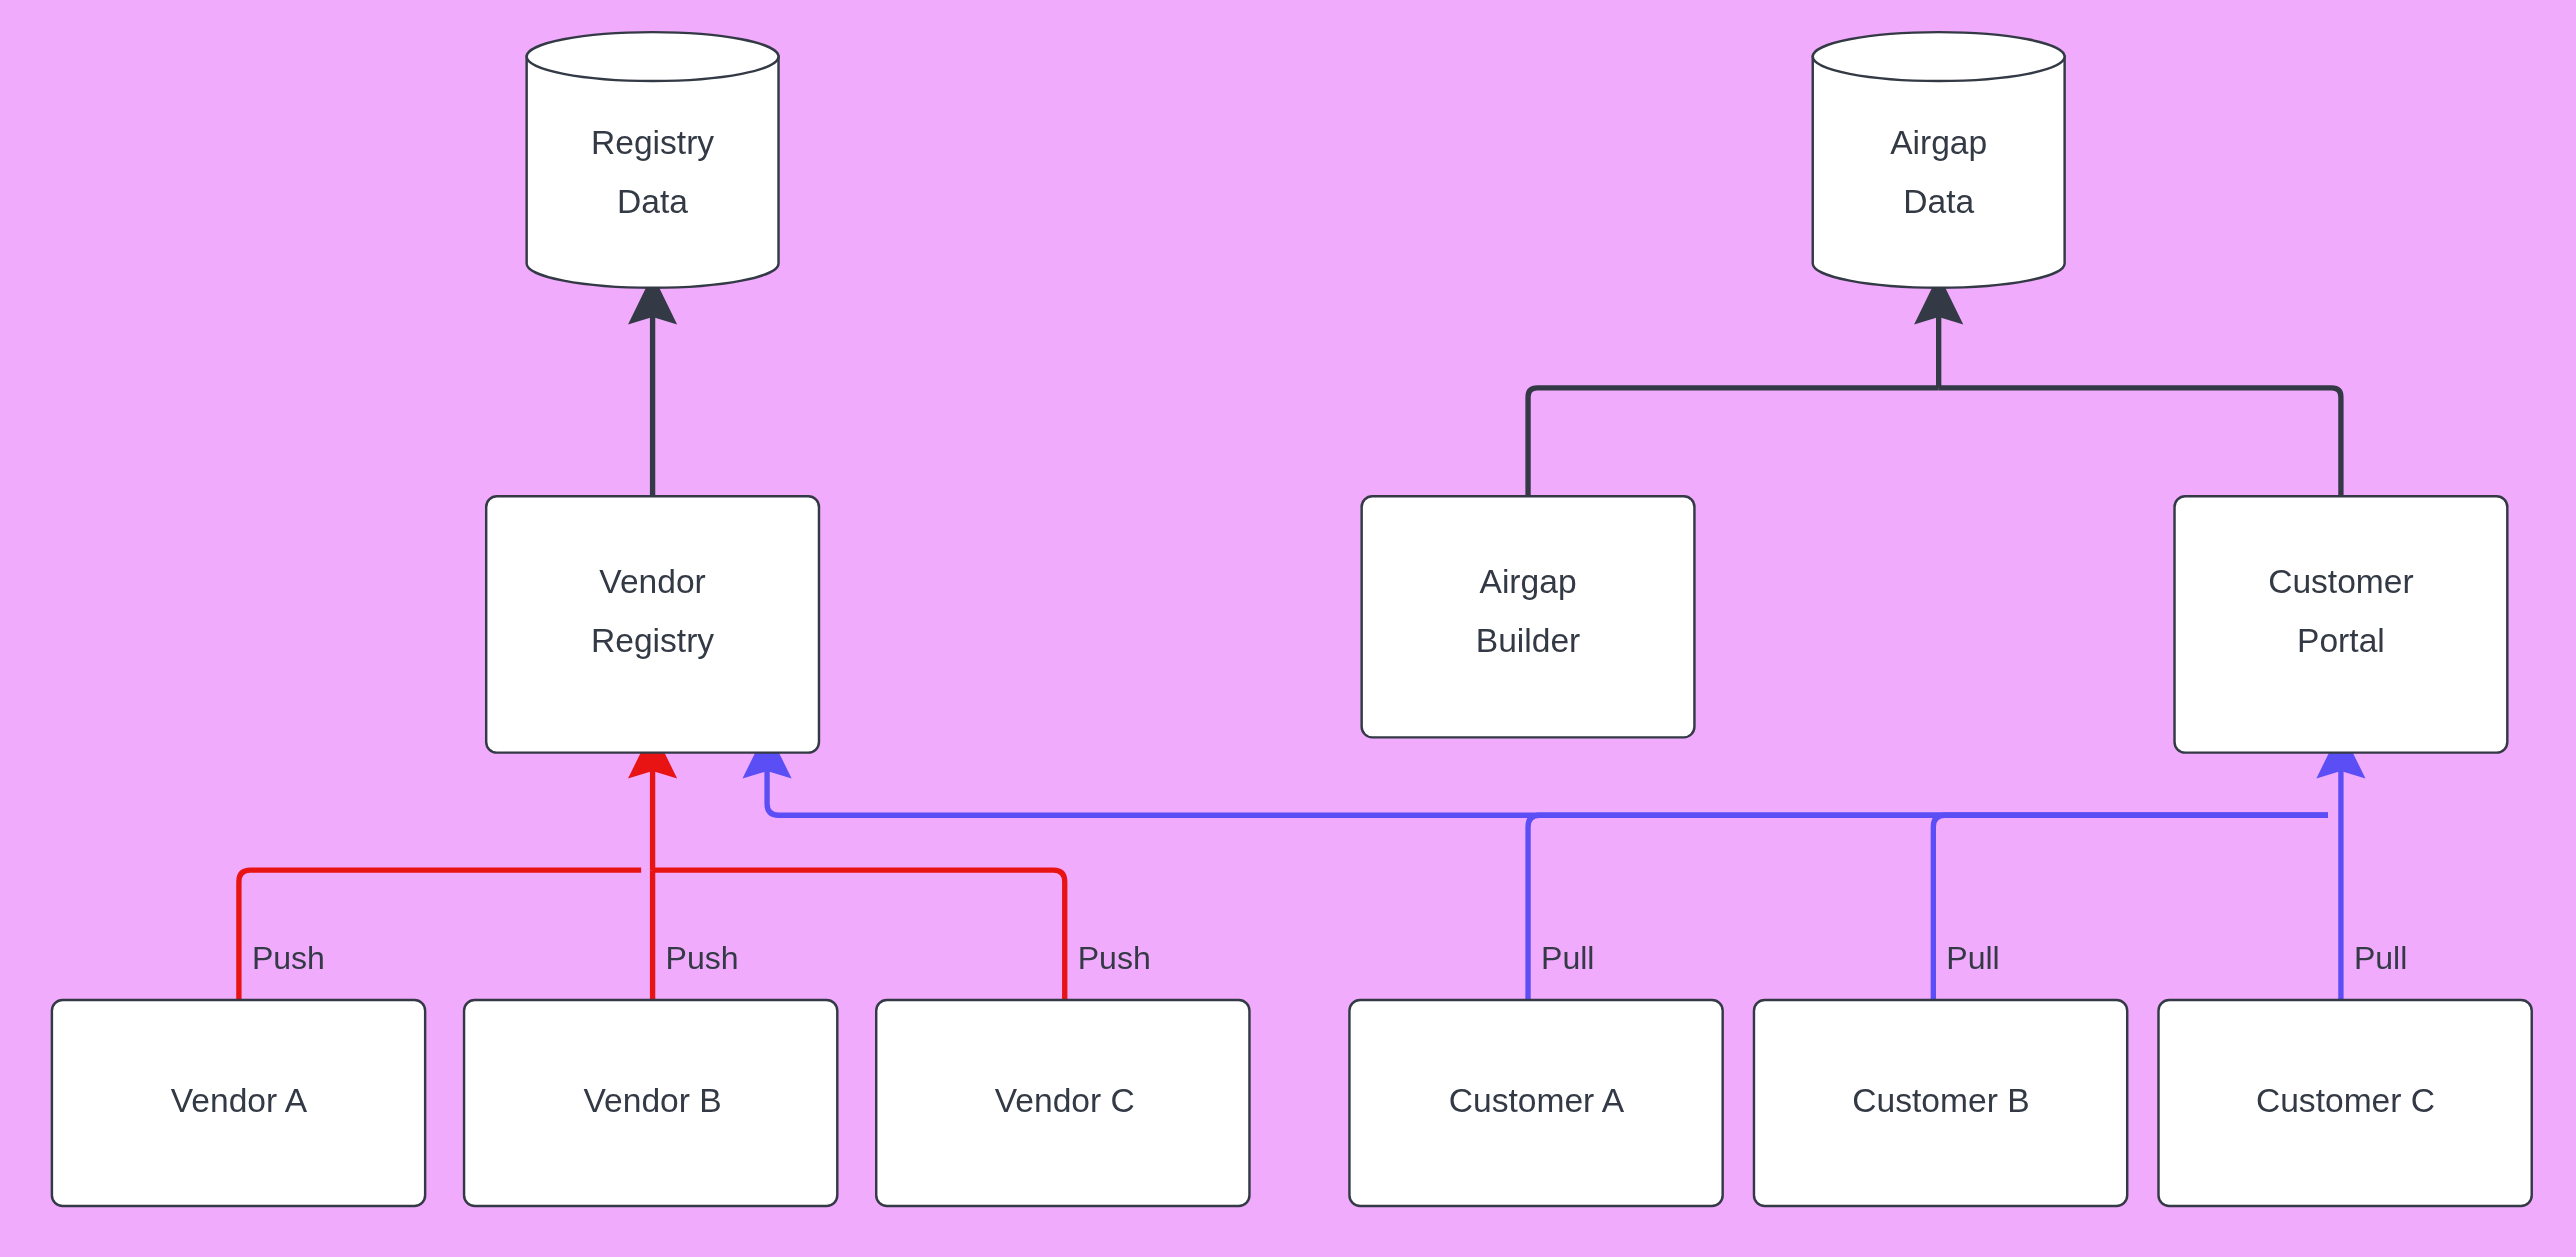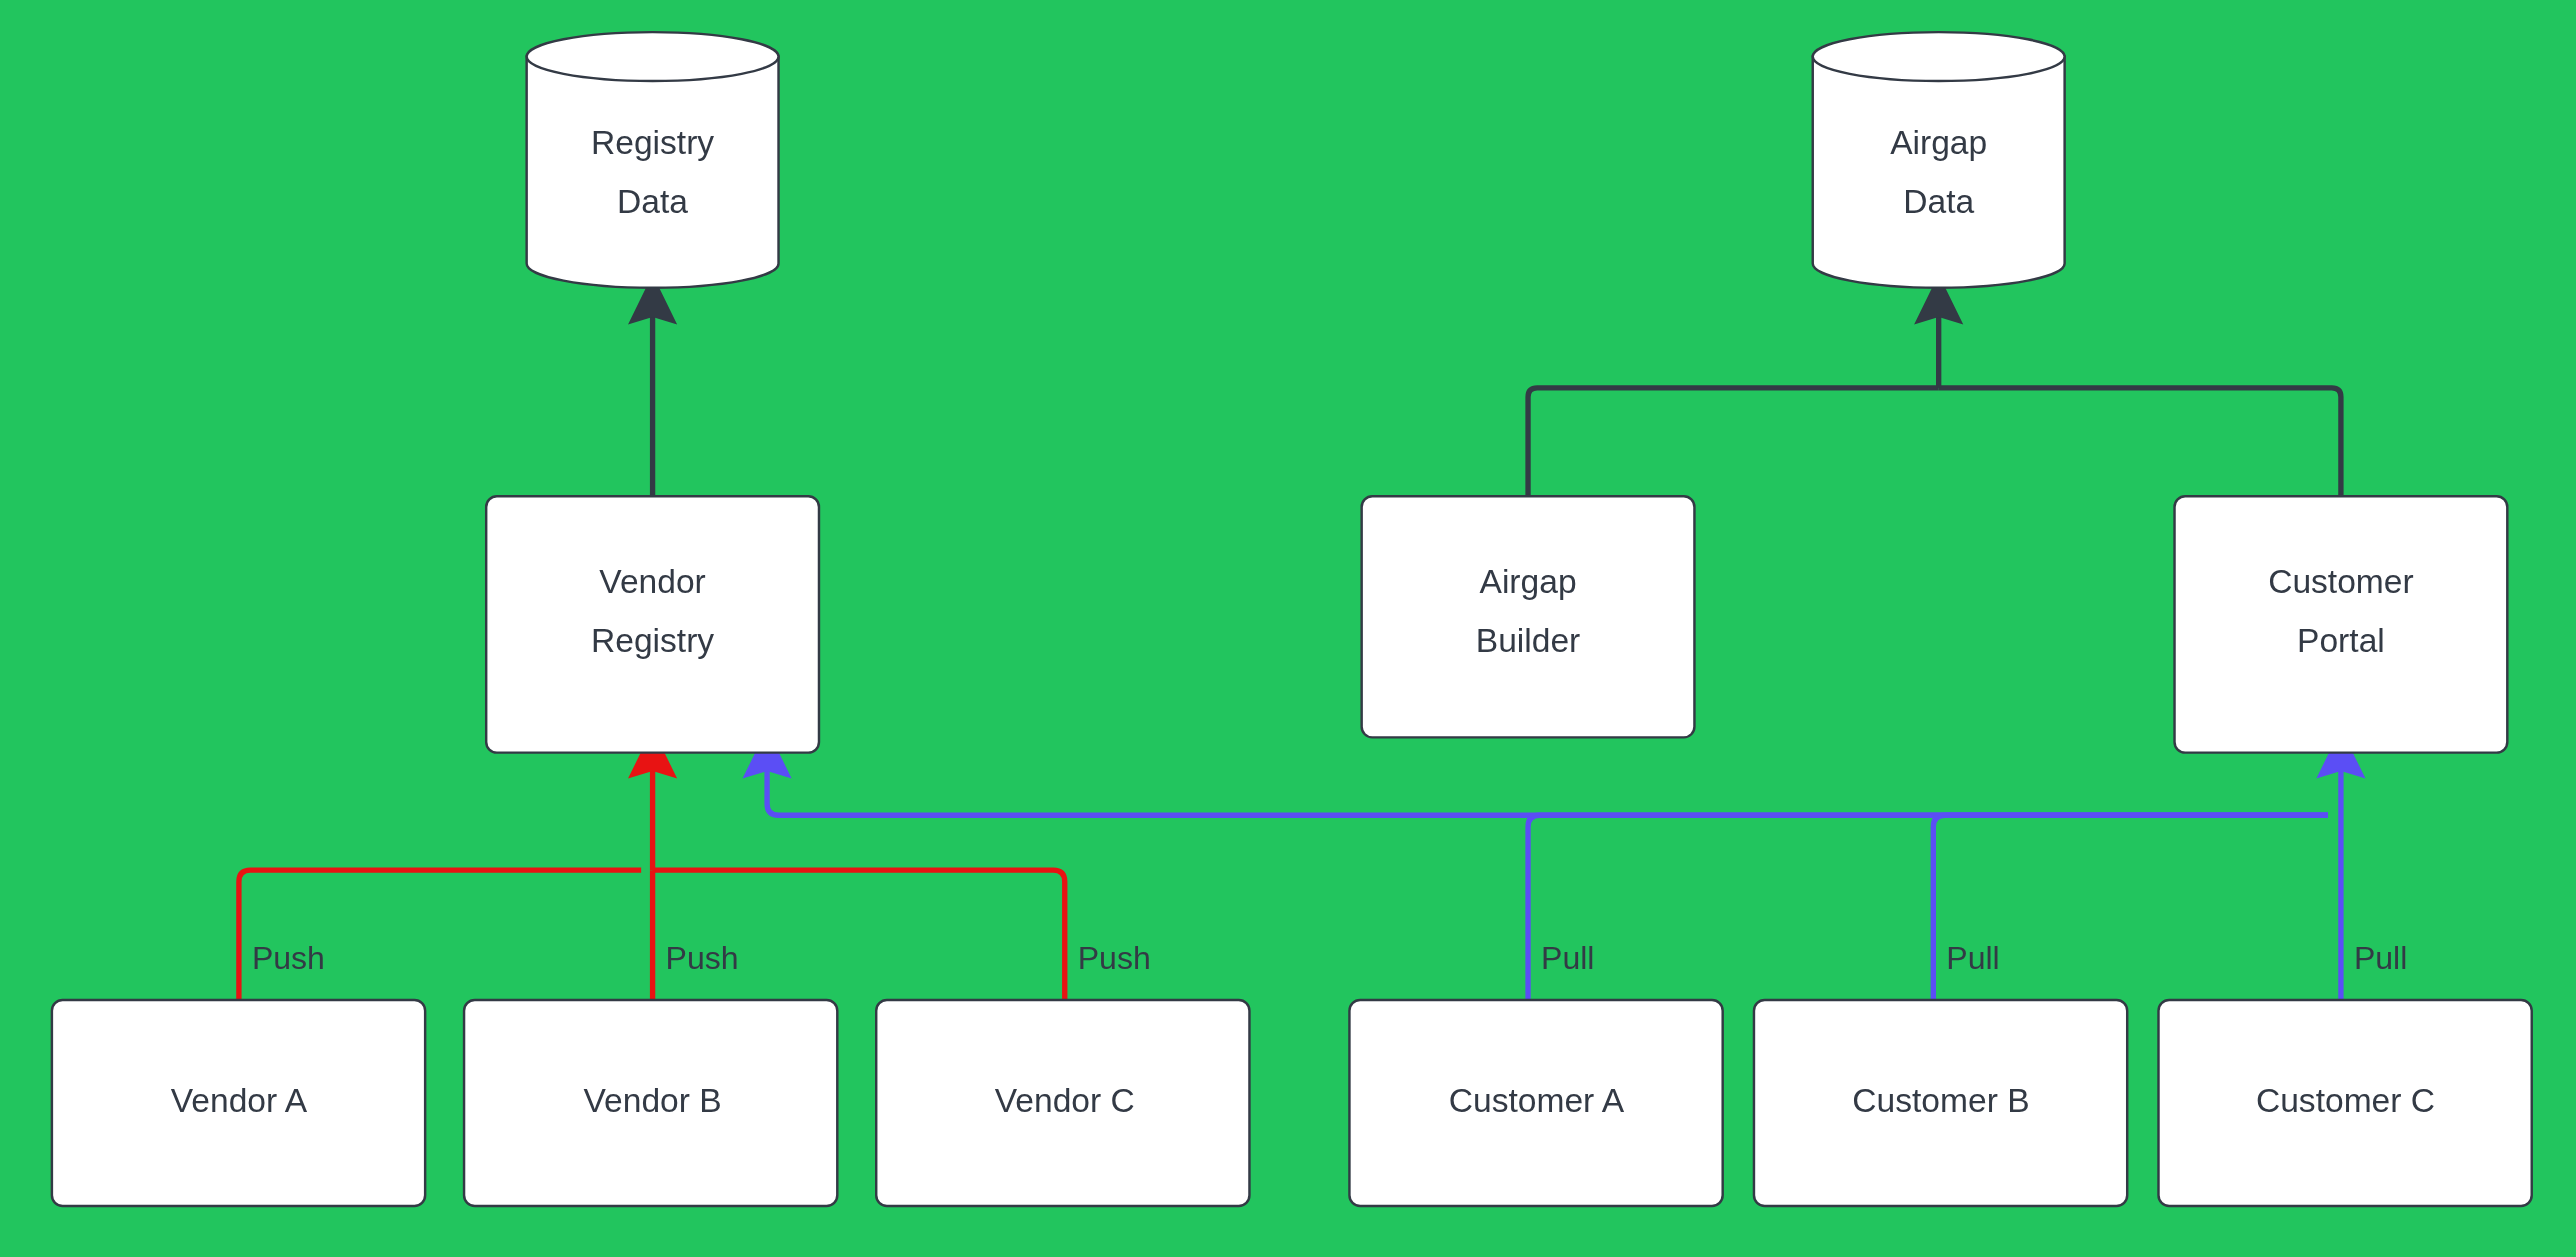--- a/index.html
+++ b/index.html
@@ -8,21 +8,21 @@
     padding: 0;
     background: #ffffff;
   }
   body {
     font-family: "Liberation Sans", "DejaVu Sans", sans-serif;
   }
   #diagram-root {
     position: relative;
     width: 2576px;
     height: 1258px;
-    background: #22c55e;
+    background: #f0abfc;
     overflow: hidden;
   }
   #diagram-svg {
     position: absolute;
     inset: 0;
     width: 2576px;
     height: 1258px;
     display: block;
   }
   .node-label {

